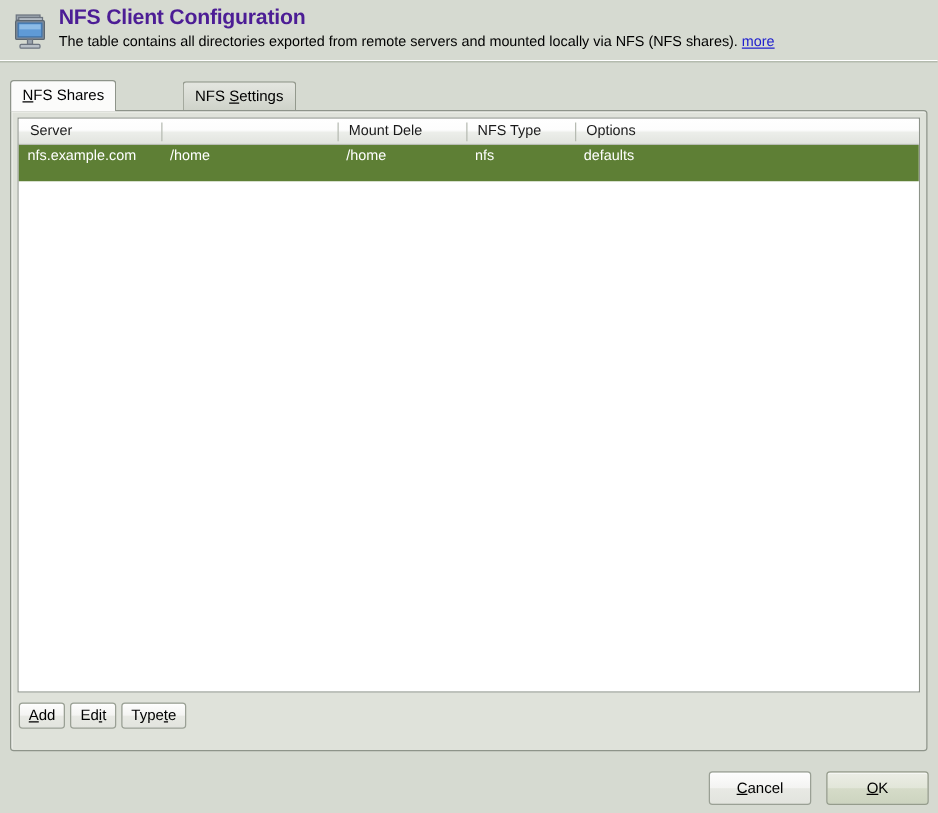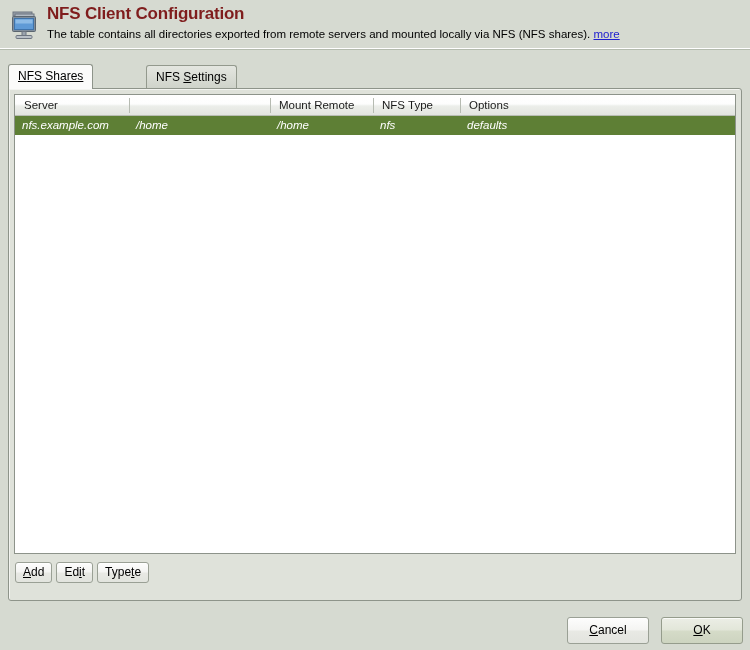--- a/index.html
+++ b/index.html
@@ -38,21 +38,21 @@
     position: absolute;
     left: 47px;
     top: 3px;
     right: 6px;
   }
   #header-title {
     font-size: 17px;
     font-weight: bold;
     letter-spacing: -0.2px;
     line-height: 21px;
-    color: #7f1d1d;
+    color: #4c1d95;
   }
   #header-sub {
     font-size: 11.5px;
     line-height: 16px;
     color: #000;
     margin-top: 2px;
     white-space: nowrap;
   }
   #more-link {
     color: #2020cf;
@@ -156,22 +156,21 @@
     height: 15px;
     background: #b6bbb2;
   }
   #table-body {
     position: relative;
     background: #ffffff;
     height: 437px;
   }
   .trow {
     position: relative;
-    height: 19px;
-    font-style: italic;
+    height: 29px;
   }
   .trow.selected {
     background: #5e7f35;
     color: #ffffff;
   }
   .td {
     position: absolute;
     top: 0;
     height: 19px;
     line-height: 19px;
@@ -254,31 +253,31 @@
     <div id="header-title">NFS Client Configuration</div>
     <div id="header-sub">
       <span>The table contains all directories exported from remote servers and mounted locally via NFS (NFS shares).</span>
       <span id="more-link">more</span>
     </div>
   </div>
 </div>
 <div id="header-rule"></div>
 
 <div id="tabbar">
-  <div class="tab active" id="tab-0" style="left:0;text-decoration:underline;"><span></span><span class="u">N</span><span>FS Shares</span></div>
+  <div class="tab active" id="tab-0" style="left:0;"><span></span><span class="u">N</span><span>FS Shares</span></div>
   <div class="tab inactive" id="tab-1" style="left:92px;margin-left:46px;"><span>NFS </span><span class="u">S</span><span>ettings</span></div>
 </div>
 
 <div id="tabpanel">
 
   <div id="table-frame">
     <div id="table-header">
         <div class="th" style="left: 0px; width: 114px;">Server</div>
         <div class="th-sep" style="left: 114px;"></div>
-        <div class="th" style="left: 255px; width: 103px;">Mount Remote</div>
+        <div class="th" style="left: 255px; width: 103px;">Mount Dele</div>
         <div class="th-sep" style="left: 255px;"></div>
         <div class="th" style="left: 358px; width: 87px;">NFS Type</div>
         <div class="th-sep" style="left: 358px;"></div>
         <div class="th" style="left: 445px; width: 327px;">Options</div>
         <div class="th-sep" style="left: 445px;"></div>
       </div>
     <div id="table-body">
         <div class="trow selected">
           <div class="td" style="left: 0px; width: 114px;">nfs.example.com</div>
           <div class="td" style="left: 114px; width: 141px;">/home</div>

